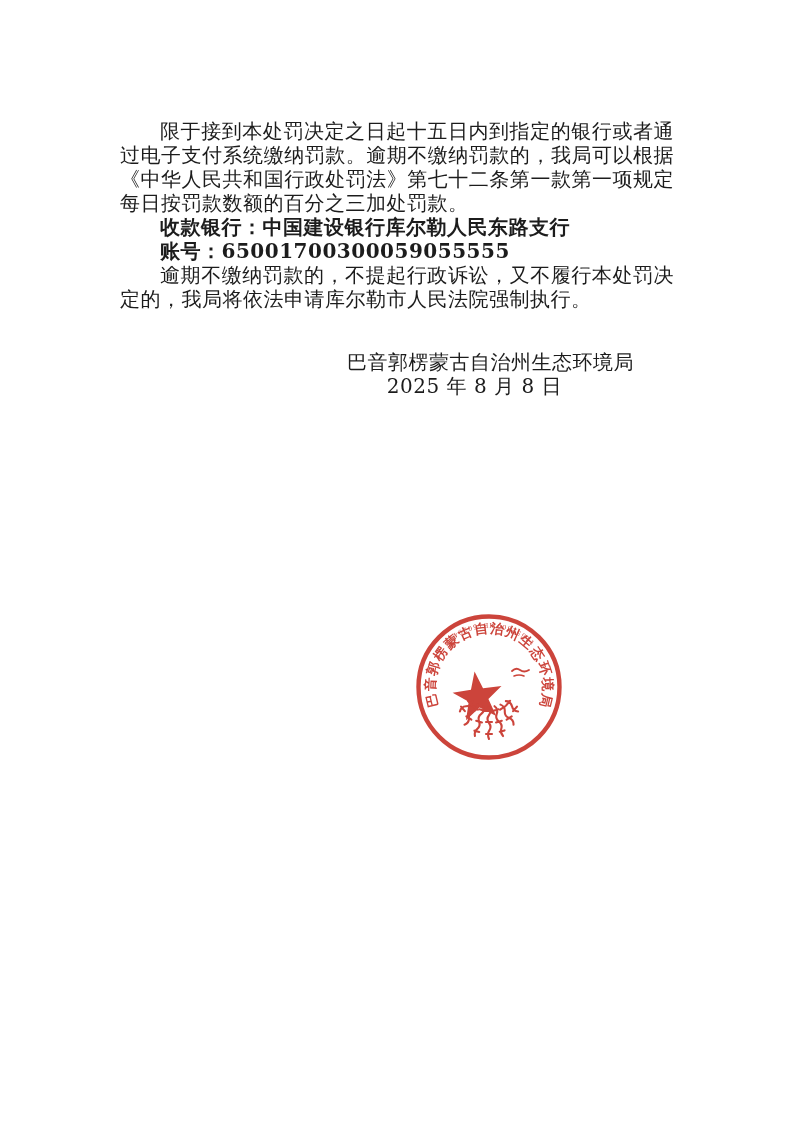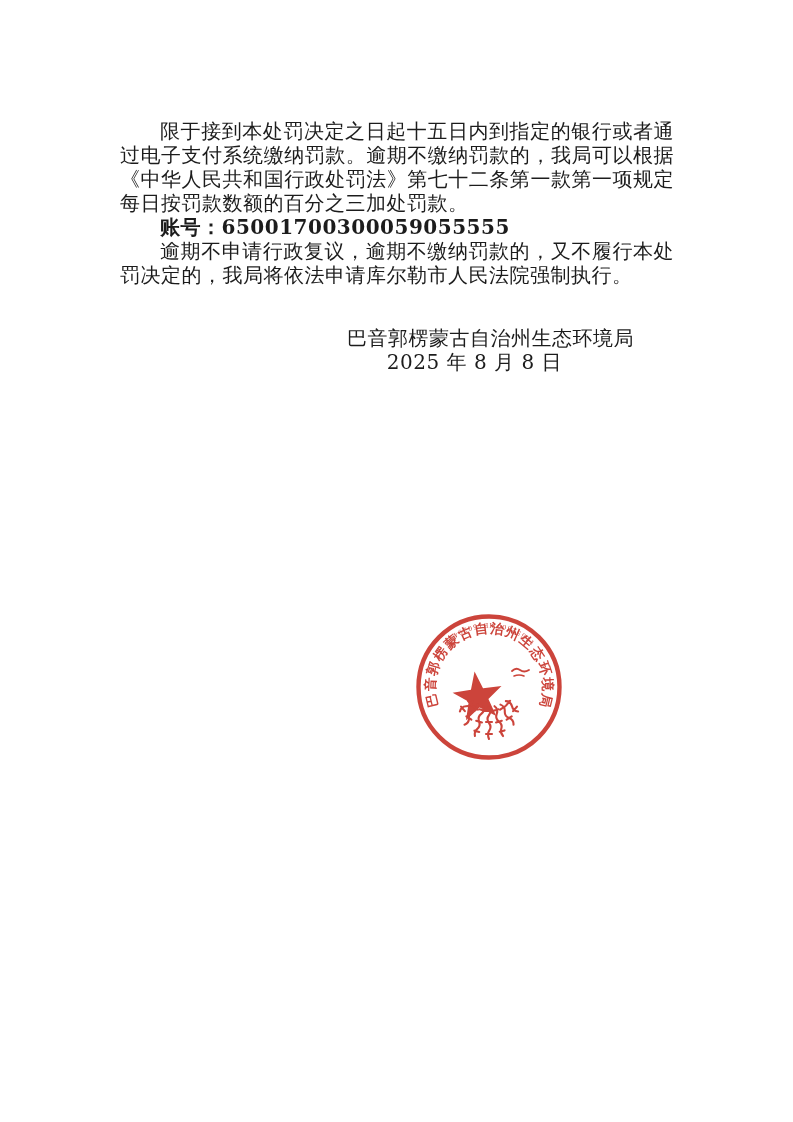--- a/index.html
+++ b/index.html
@@ -62,26 +62,27 @@
   }
 </style>
 </head>
 <body>
 
 <div class="page">
 
   <div class="doc-body">
     <p>限于接到本处罚决定之日起十五日内到指定的银行或者通过电子支付系统缴纳罚款。逾期不缴纳罚款的，我局可以根据《中华人民共和国行政处罚法》第七十二条第一款第一项规定每日按罚款数额的百分之三加处罚款。</p>
 
+    <p class="single bank">收款银行：中国建设银行库尔勒人民东路支行</p>
 
 
     <p class="single bank">账号：65001700300059055555</p>
 
 
-    <p>逾期不申请行政复议，逾期不缴纳罚款的，又不履行本处罚决定的，我局将依法申请库尔勒市人民法院强制执行。</p>
+    <p>逾期不缴纳罚款的，不提起行政诉讼，又不履行本处罚决定的，我局将依法申请库尔勒市人民法院强制执行。</p>
 
     <p class="single sig-name">巴音郭楞蒙古自治州生态环境局</p>
 
     <p class="single sig-date">2025 年 8 月 8 日</p>
   </div>
 
   <svg class="seal" viewBox="0 0 150 150" xmlns="http://www.w3.org/2000/svg">
     <defs>
       <path id="codeArc" d="M 139,75 A 64,64 0 0 0 11,75" fill="none"></path>
       <path id="nameArc" d="M 26.1,97.8 A 54,54 0 1 1 123.9,97.8" fill="none"></path>

